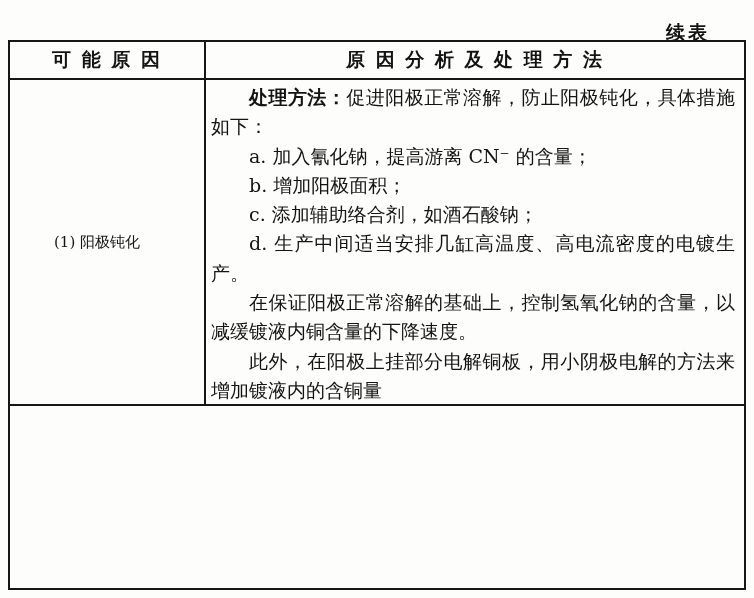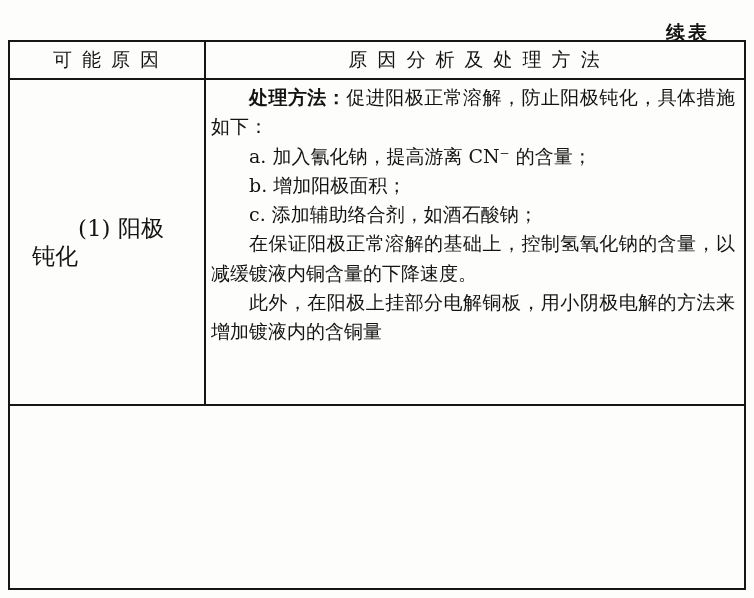--- a/index.html
+++ b/index.html
@@ -31,35 +31,35 @@
     display: grid;
     grid-template-columns: 196px 1fr;
     grid-template-rows: 38px 326px 1fr;
     background: #fdfdfb;
   }
   .hcell {
     display: flex;
     align-items: center;
     justify-content: center;
     font-size: 19px;
-    font-weight: normal;
+    font-weight: bold;
     border-bottom: 2px solid #161616;
     letter-spacing: 2px;
     text-align: center;
   }
   .vline { border-right: 2px solid #161616; }
   .rowline { border-bottom: 2px solid #161616; }
   .cause-cell {
     display: flex;
     align-items: center;
   }
   .cause-cell p {
-    margin: 12px;
+    margin: 4px;
     padding: 0 10px;
-    font-size: 23px;
+    font-size: 15px;
     line-height: 28px;
     text-indent: 2em;
     width: 100%;
     box-sizing: border-box;
   }
   .analysis-cell {
     padding: 3px 9px 0 5px;
     font-size: 19px;
     line-height: 29.3px;
     text-align: justify;
@@ -82,18 +82,19 @@
   <div class="hcell">原 因 分 析 及 处 理 方 法</div>
 
   <div class="cause-cell vline rowline">
     <p>(1) 阳极钝化</p>
   </div>
   <div class="analysis-cell rowline row1">
     <p><b>处理方法：</b><span>促进阳极正常溶解，防止阳极钝化，具体措施如下：</span></p>
     <p>a. 加入氰化钠，提高游离 CN⁻ 的含量；</p>
     <p>b. 增加阳极面积；</p>
     <p>c. 添加辅助络合剂，如酒石酸钠；</p>
+    <p>d. 生产中间适当安排几缸高温度、高电流密度的电镀生产。</p>
     <p>在保证阳极正常溶解的基础上，控制氢氧化钠的含量，以减缓镀液内铜含量的下降速度。</p>
     <p>此外，在阳极上挂部分电解铜板，用小阴极电解的方法来增加镀液内的含铜量</p>
   </div>
 
 
 </div>
 
 </body></html>

